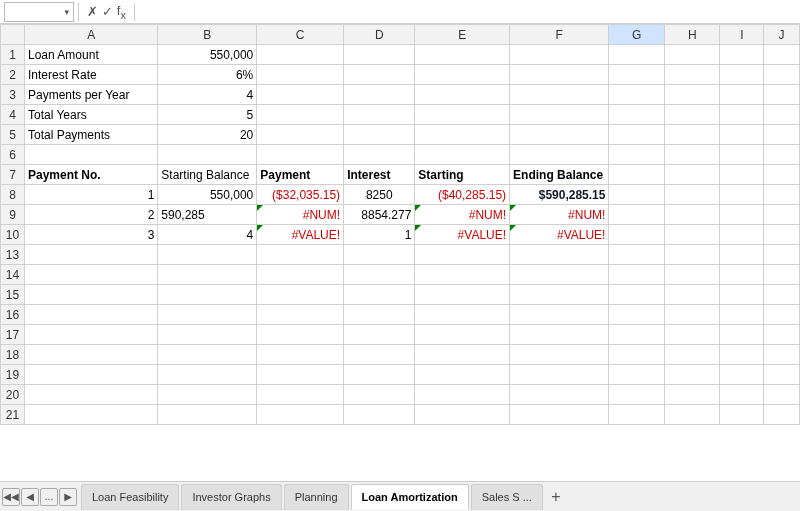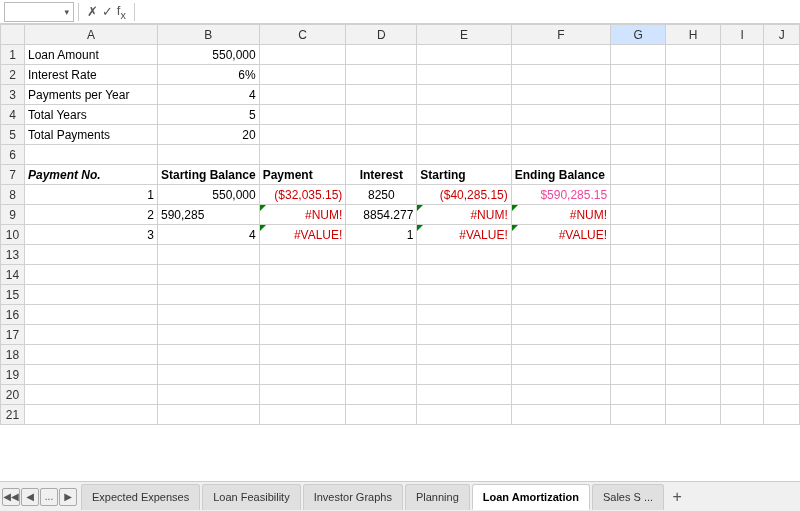--- a/index.html
+++ b/index.html
@@ -333,39 +333,39 @@
             <td class="cell" style="text-align: right;"></td>
             <td class="cell" style="text-align: right;"></td>
             <td class="cell" style="text-align: right;"></td>
             <td class="cell"></td>
             <td class="cell"></td>
             <td class="cell"></td>
             <td class="cell"></td>
           </tr>
           <tr>
             <td class="row-header">7</td>
-            <td class="cell" style="font-weight: bold; font-style: italic;">Payment No.</td>
-            <td class="cell" style="font-weight: bold; margin-left: 32px;">Starting Balance</td>
+            <td class="cell" style="font-weight: bold;">Payment No.</td>
+            <td class="cell" style="font-weight: normal; margin-left: 32px;">Starting Balance</td>
             <td class="cell" style="font-weight: bold;">Payment</td>
-            <td class="cell" style="font-weight: bold; text-align: center;">Interest</td>
+            <td class="cell" style="font-weight: bold;">Interest</td>
             <td class="cell" style="font-weight: bold;">Starting</td>
             <td class="cell" style="font-weight: bold;">Ending Balance</td>
             <td class="cell" style="font-weight: bold;"></td>
             <td class="cell" style="font-weight: bold;"></td>
             <td class="cell" style="font-weight: bold;"></td>
             <td class="cell" style="font-weight: bold;"></td>
           </tr>
           <tr>
             <td class="row-header">8</td>
             <td class="cell" style="text-align: right;">1</td>
             <td class="cell" style="text-align: right;">550,000</td>
             <td class="cell" style="text-align: right; color: rgb(204, 0, 0);">($32,035.15)</td>
             <td class="cell" style="text-align: center;">8250</td>
             <td class="cell" style="text-align: right; color: rgb(204, 0, 0);">($40,285.15)</td>
-            <td class="cell" style="text-align: right; color: #ec4899;">$590,285.15</td>
+            <td class="cell" style="text-align: right; color: #0f172a; font-weight: bold;">$590,285.15</td>
             <td class="cell"></td>
             <td class="cell"></td>
             <td class="cell"></td>
             <td class="cell"></td>
           </tr>
           <tr>
             <td class="row-header">9</td>
             <td class="cell" style="text-align: right;">2</td>
             <td class="cell" style="text-align: left;">590,285</td>
             <td class="cell cell-with-error" style="text-align: right; color: rgb(204, 0, 0);">#NUM!</td>
@@ -513,21 +513,20 @@
 </div>
 
 <div class="tab-bar">
   <div class="tab-nav">
     <button class="tab-nav-btn">◀◀</button>
     <button class="tab-nav-btn">◀</button>
     <button class="tab-nav-btn">...</button>
     <button class="tab-nav-btn">▶</button>
   </div>
   <div id="tab-list" style="display:flex;align-items:center;">
-      <div class="tab">Expected Expenses</div>
       <div class="tab">Loan Feasibility</div>
       <div class="tab">Investor Graphs</div>
       <div class="tab">Planning</div>
       <div class="tab active">Loan Amortization</div>
       <div class="tab">Sales S ...</div>
     </div>
   <button class="tab-add">+</button>
 </div>
 
 </body></html>

